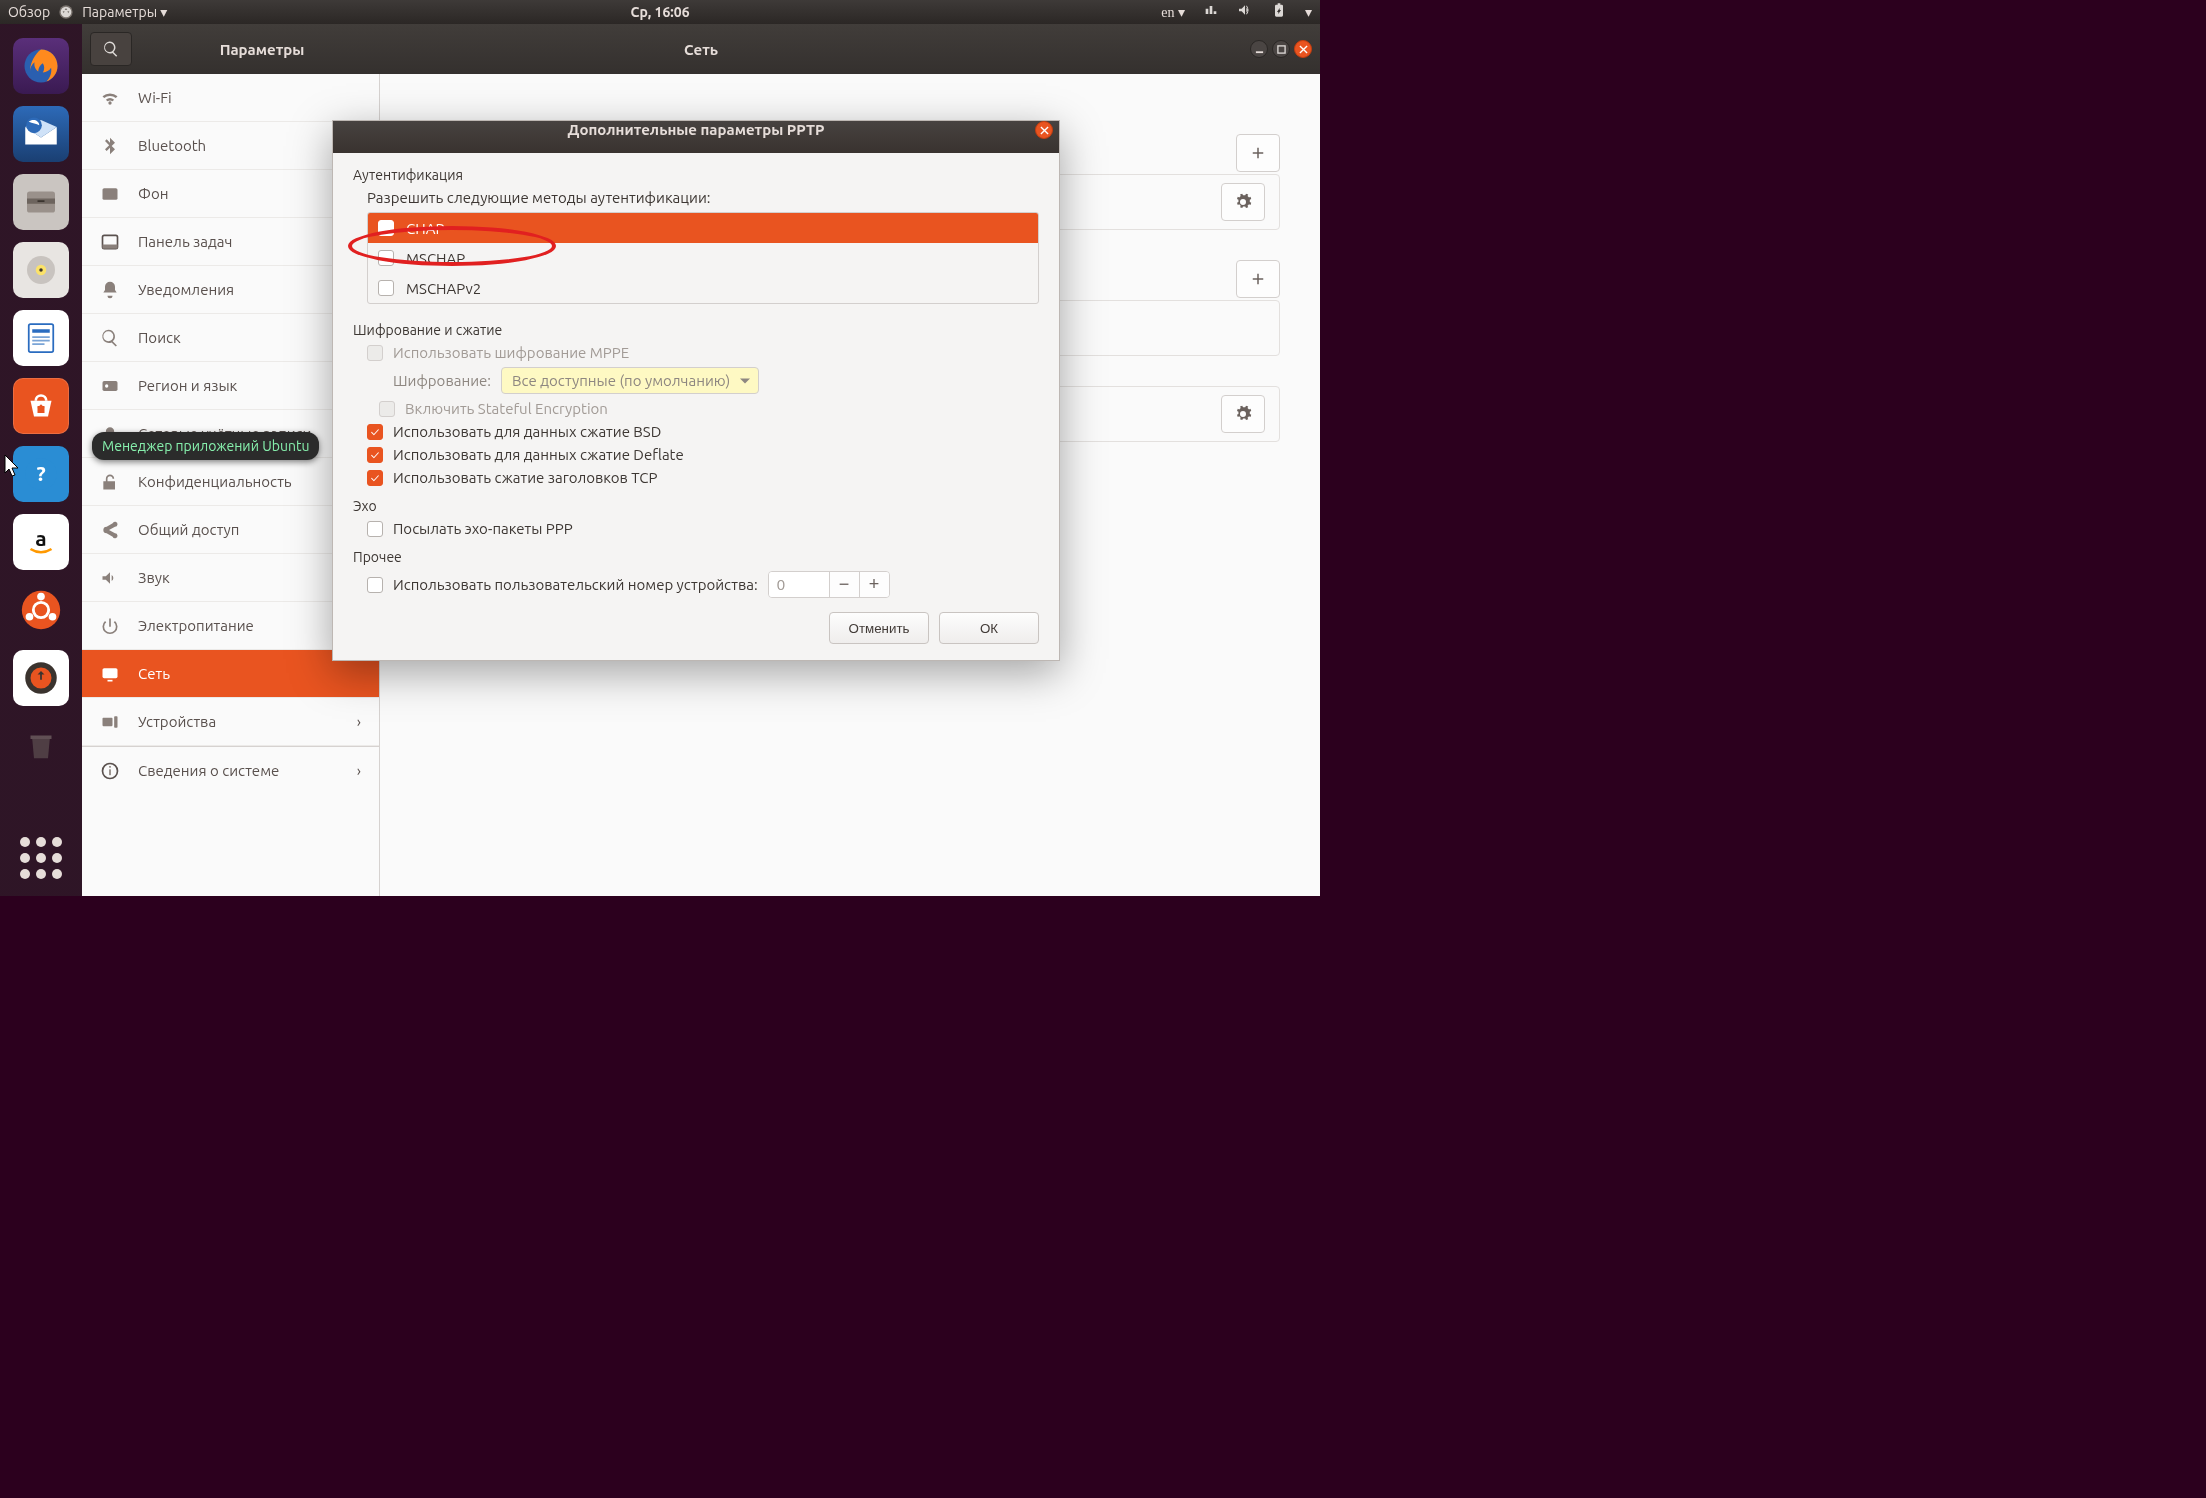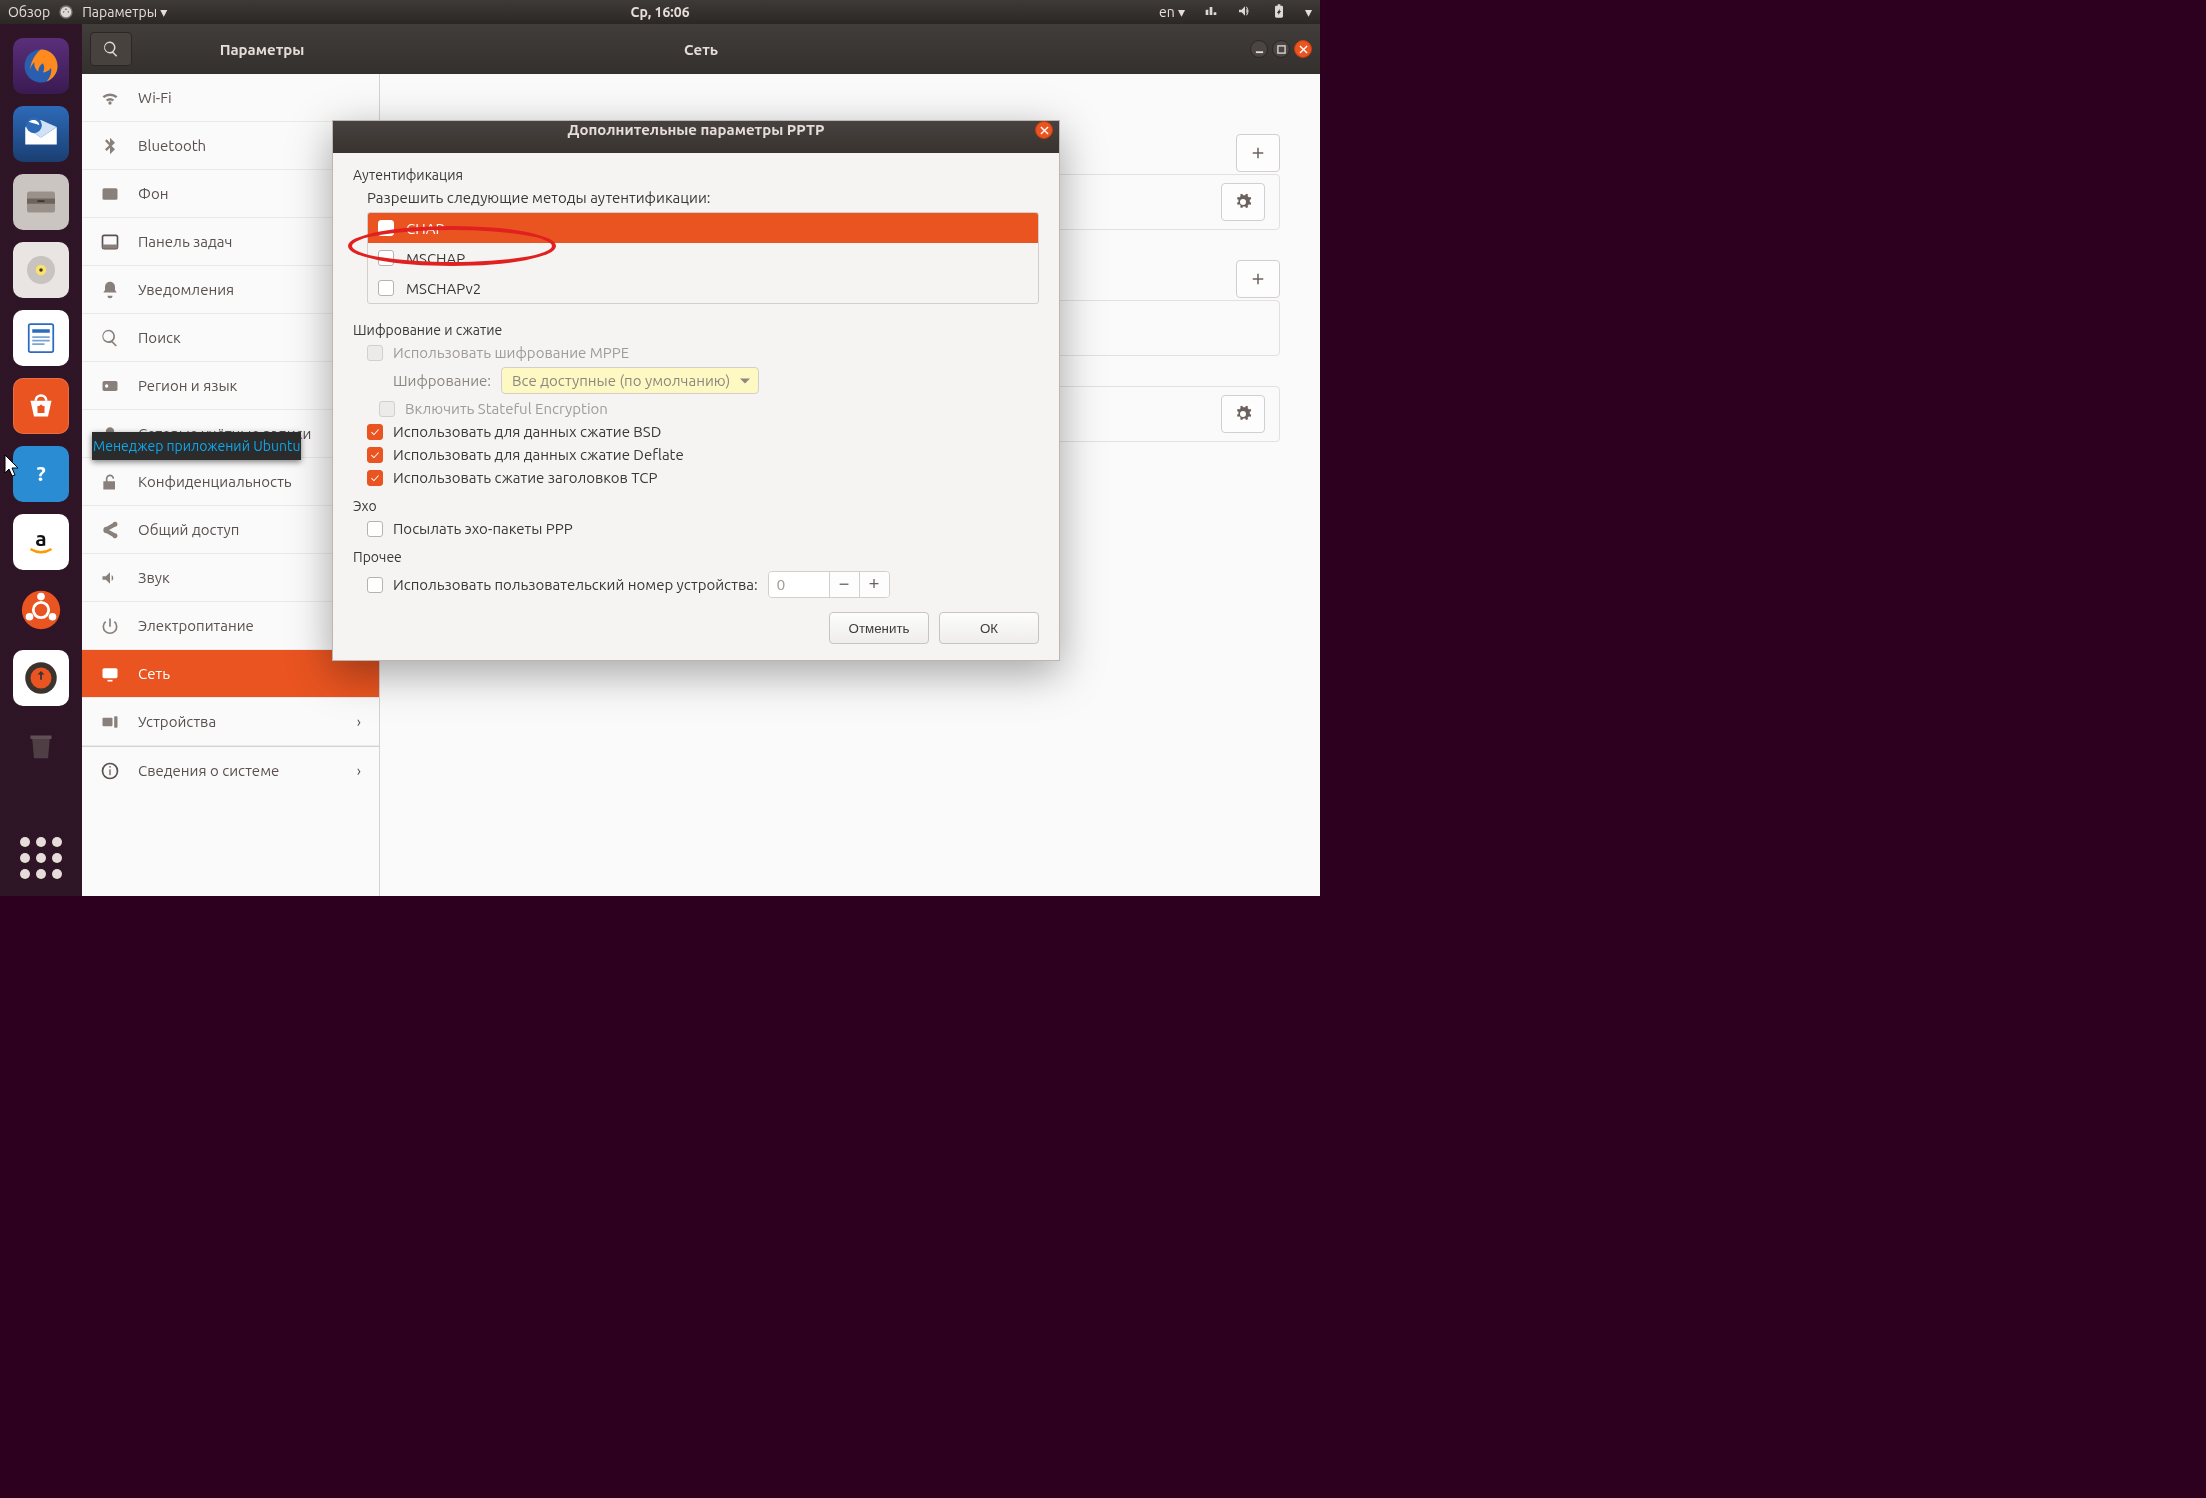--- a/index.html
+++ b/index.html
@@ -26,21 +26,21 @@
   padding: 0 8px;
   position: relative;
 }
 .topbar .left { display: flex; align-items: center; gap: 8px; }
 .topbar .center {
   position: absolute;
   left: 50%;
   transform: translateX(-50%);
   font-weight: 600;
 }
-.topbar .right { margin-left: auto; display: flex; align-items: center; gap: 18px; }
+.topbar .right { margin-left: auto; display: flex; align-items: center; gap: 18px; font-family: Liberation Serif, serif; }
 .topbar .app-icon { width: 16px; height: 16px; display:inline-flex;align-items:center;justify-content:center;}
 .topbar .tray-icon { width: 16px; height: 16px; fill:#dcd8d5; }
 
 
 .launcher {
   position: absolute;
   left: 0;
   top: 24px;
   bottom: 0;
   width: 82px;
@@ -70,23 +70,23 @@
 }
 .launcher .apps-btn span {
   width: 10px; height: 10px; background: #e6ddd9; border-radius: 50%;
 }
 
 
 .tooltip {
   position: absolute;
   left: 92px; top: 432px;
   background: #2b2b2b;
-  color: #0ea5e9;
-  padding: 6px 1px;
-  border-radius: 0;
+  color: #86efac;
+  padding: 6px 10px;
+  border-radius: 12px;
   font-size: 14px;
   z-index: 50;
   box-shadow: 0 2px 6px rgba(0,0,0,.5);
 }
 
 
 .cursor {
   position: absolute;
   left: 4px; top: 454px;
   z-index:60;

